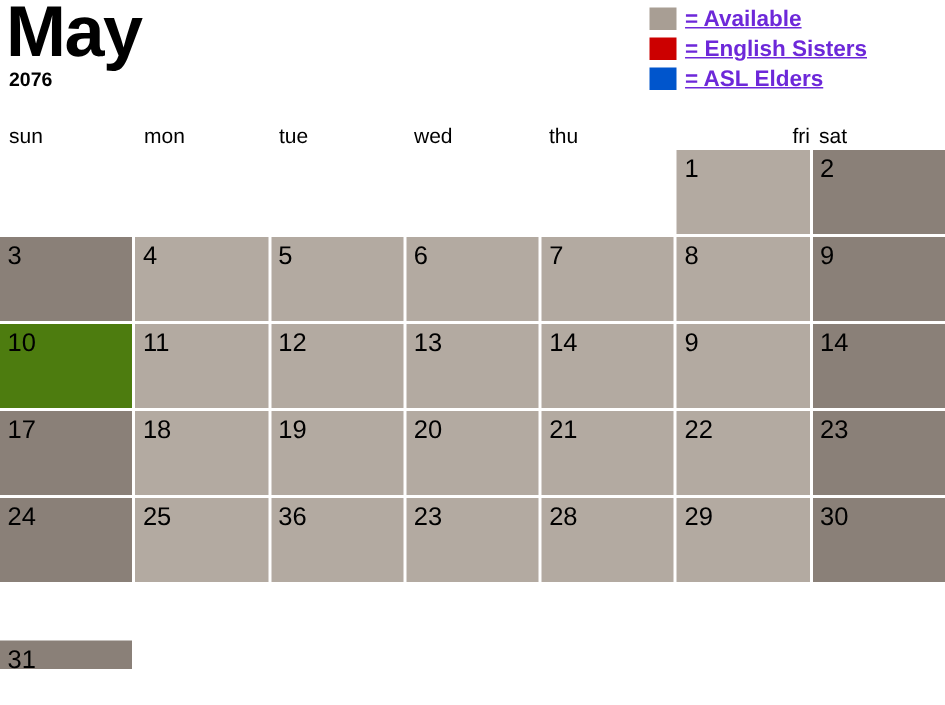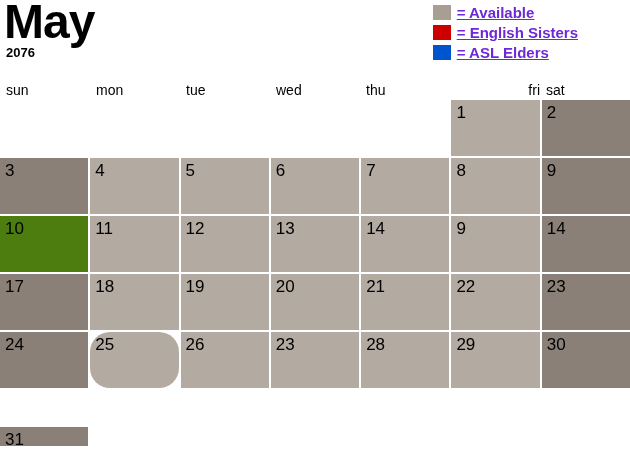--- a/index.html
+++ b/index.html
@@ -237,25 +237,25 @@
         <span class="daynum">22</span>
       </div>
       <div class="cell" style="background: rgb(138, 128, 120);">
         <span class="daynum">23</span>
       </div>
     </div>
     <div class="week">
       <div class="cell" style="background: rgb(138, 128, 120);">
         <span class="daynum">24</span>
       </div>
-      <div class="cell" style="background: rgb(179, 170, 161); border-radius: 20px;">
+      <div class="cell" style="background: rgb(179, 170, 161);">
         <span class="daynum">25</span>
       </div>
       <div class="cell" style="background: rgb(179, 170, 161);">
-        <span class="daynum">26</span>
+        <span class="daynum">36</span>
       </div>
       <div class="cell" style="background: rgb(179, 170, 161);">
         <span class="daynum">23</span>
       </div>
       <div class="cell" style="background: rgb(179, 170, 161);">
         <span class="daynum">28</span>
       </div>
       <div class="cell" style="background: rgb(179, 170, 161);">
         <span class="daynum">29</span>
       </div>

